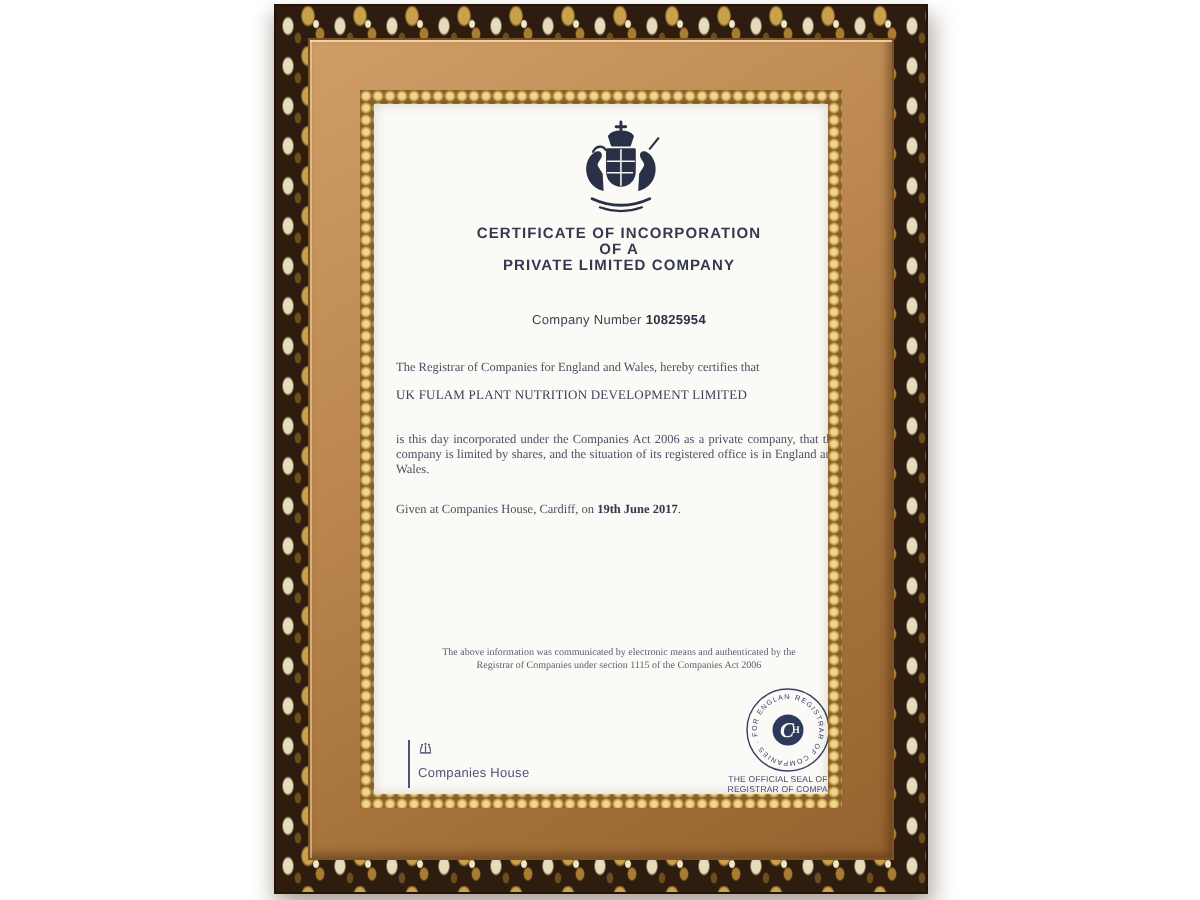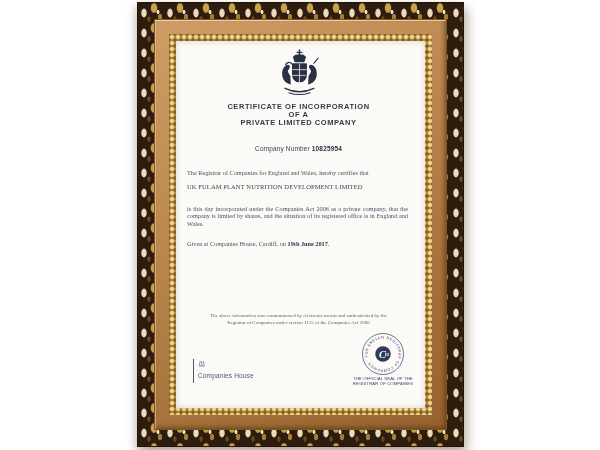--- a/index.html
+++ b/index.html
@@ -21,21 +21,21 @@
     background-size:26px 20px;
     padding:16px;
     box-shadow:4px 6px 10px rgba(90,70,50,.35), -3px 4px 8px rgba(90,70,50,.22);
   }
   .tan{
     box-sizing:border-box;width:100%;height:100%;
     border:1px solid #7a5226;
     background:linear-gradient(150deg,#cf9d66 0%,#bb874f 40%,#a3703a 75%,#96622f 100%);
     box-shadow:inset 0 1px 0 rgba(255,230,190,.75), inset 1px 0 0 rgba(255,225,180,.5),
                inset -2px -2px 4px rgba(55,28,6,.45);
-    padding:14px;
+    padding:25px;
     text-decoration:underline;
   }
   .beads{
     box-sizing:border-box;width:100%;height:100%;
     background-color:#a87c3e;
     background-image:radial-gradient(circle at 3px 3px,#f3d68e 0 1.4px,#c79d51 2.3px,#84602a 3.1px);
     background-size:6px 6px;
     padding:7px;
   }
   .paper{

